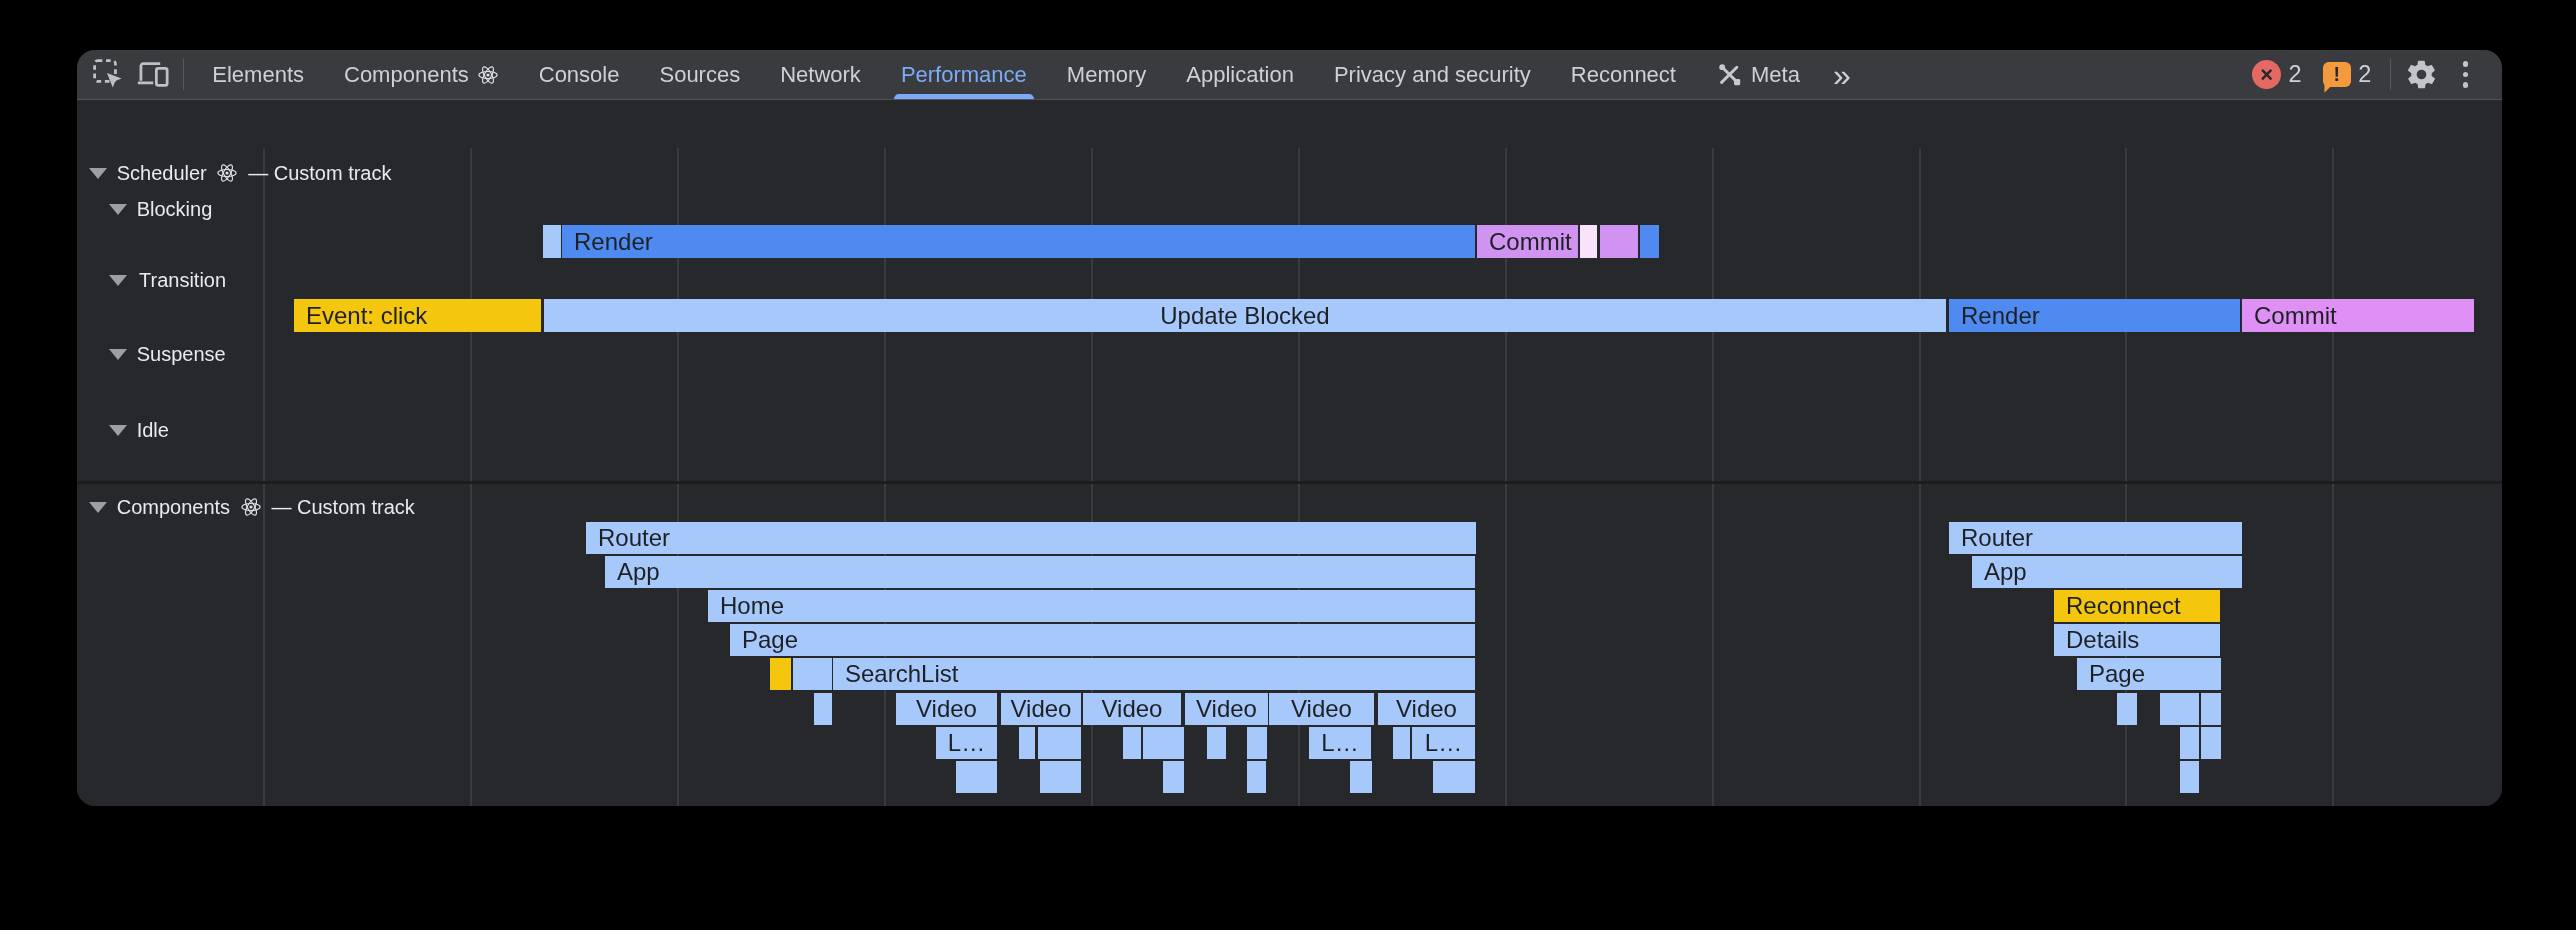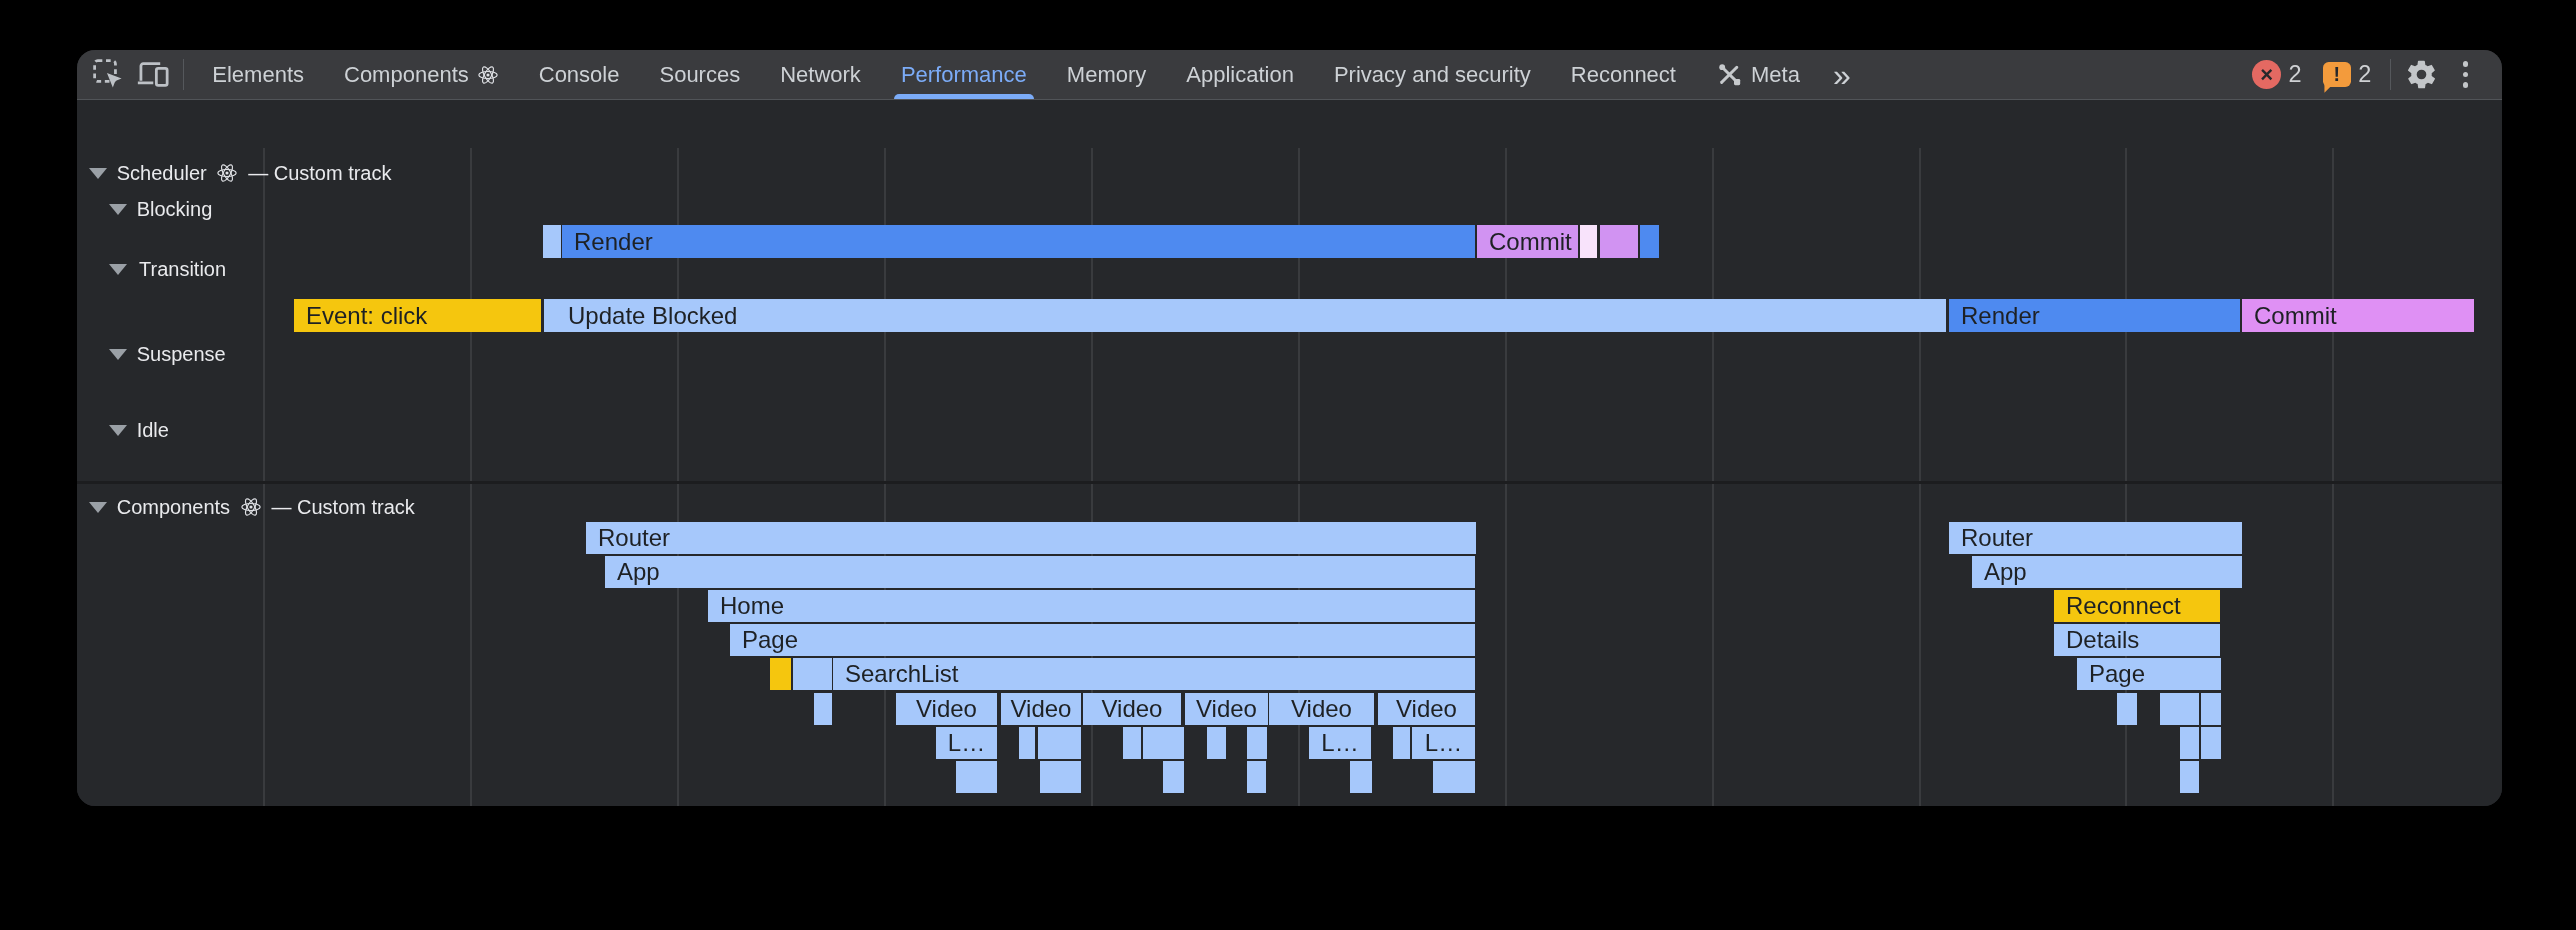--- a/index.html
+++ b/index.html
@@ -172,21 +172,21 @@
     <ellipse cx="12" cy="12" rx="10" ry="3.8" transform="rotate(60 12 12)"></ellipse>
     <ellipse cx="12" cy="12" rx="10" ry="3.8" transform="rotate(120 12 12)"></ellipse>
     <circle cx="12" cy="12" r="1.7" fill="#dfe1e5" stroke="none"></circle>
   </svg>
 <span class="tsuffix">— Custom track</span>
       </div>
       <div class="row-label" style="top: 49px;">
         <span class="tri"></span>
         <span>Blocking</span>
       </div>
-      <div class="row-label" style="top: 109px; gap: 12px;">
+      <div class="row-label" style="top: 120px; gap: 12px;">
         <span class="tri"></span>
         <span>Transition</span>
       </div>
       <div class="row-label" style="top: 194px;">
         <span class="tri"></span>
         <span>Suspense</span>
       </div>
       <div class="row-label" style="top: 270px;">
         <span class="tri"></span>
         <span>Idle</span>
@@ -202,21 +202,21 @@
   </svg>
 <span class="tsuffix">— Custom track</span>
       </div>
       <div class="bar" style="left: 466px; top: 77px; width: 18px; height: 33px; line-height: 33px; background: rgb(166, 200, 251);"></div>
       <div class="bar" style="left: 485px; top: 77px; width: 913px; height: 33px; line-height: 33px; background: rgb(78, 138, 240); padding: 0px 12px;">Render</div>
       <div class="bar" style="left: 1400px; top: 77px; width: 101px; height: 33px; line-height: 33px; background: rgb(209, 147, 242); padding: 0px 12px;">Commit</div>
       <div class="bar" style="left: 1503px; top: 77px; width: 17px; height: 33px; line-height: 33px; background: rgb(248, 227, 251);"></div>
       <div class="bar" style="left: 1523px; top: 77px; width: 38px; height: 33px; line-height: 33px; background: rgb(209, 147, 242);"></div>
       <div class="bar" style="left: 1563px; top: 77px; width: 18.7px; height: 33px; line-height: 33px; background: rgb(78, 138, 240);"></div>
       <div class="bar" style="left: 217px; top: 151px; width: 247px; height: 33px; line-height: 33px; background: rgb(245, 198, 14); padding: 0px 12px;">Event: click</div>
-      <div class="bar" style="left: 467px; top: 151px; width: 1402px; height: 33px; line-height: 33px; background: rgb(166, 200, 251); padding: 0px 24px;">Update Blocked</div>
+      <div class="bar" style="left: 467px; top: 151px; width: 1402px; height: 33px; line-height: 33px; background: rgb(166, 200, 251); padding: 0px 12px; text-align: center;">Update Blocked</div>
       <div class="bar" style="left: 1872px; top: 151px; width: 291px; height: 33px; line-height: 33px; background: rgb(78, 138, 240); padding: 0px 12px;">Render</div>
       <div class="bar" style="left: 2165px; top: 151px; width: 232px; height: 33px; line-height: 33px; background: rgb(223, 144, 244); padding: 0px 12px;">Commit</div>
       <div class="bar" style="left: 509px; top: 374px; width: 890px; height: 32px; line-height: 32px; background: rgb(166, 200, 251); padding: 0px 12px;">Router</div>
       <div class="bar" style="left: 528px; top: 408px; width: 870px; height: 32px; line-height: 32px; background: rgb(166, 200, 251); padding: 0px 12px;">App</div>
       <div class="bar" style="left: 631px; top: 442px; width: 767px; height: 32px; line-height: 32px; background: rgb(166, 200, 251); padding: 0px 12px;">Home</div>
       <div class="bar" style="left: 653px; top: 476px; width: 745px; height: 32px; line-height: 32px; background: rgb(166, 200, 251); padding: 0px 12px;">Page</div>
       <div class="bar" style="left: 693px; top: 510px; width: 21px; height: 32px; line-height: 32px; background: rgb(245, 198, 14);"></div>
       <div class="bar" style="left: 716px; top: 510px; width: 39px; height: 32px; line-height: 32px; background: rgb(166, 200, 251);"></div>
       <div class="bar" style="left: 756px; top: 510px; width: 642px; height: 32px; line-height: 32px; background: rgb(166, 200, 251); padding: 0px 12px;">SearchList</div>
       <div class="bar" style="left: 737px; top: 545px; width: 18px; height: 32px; line-height: 32px; background: rgb(166, 200, 251);"></div>

